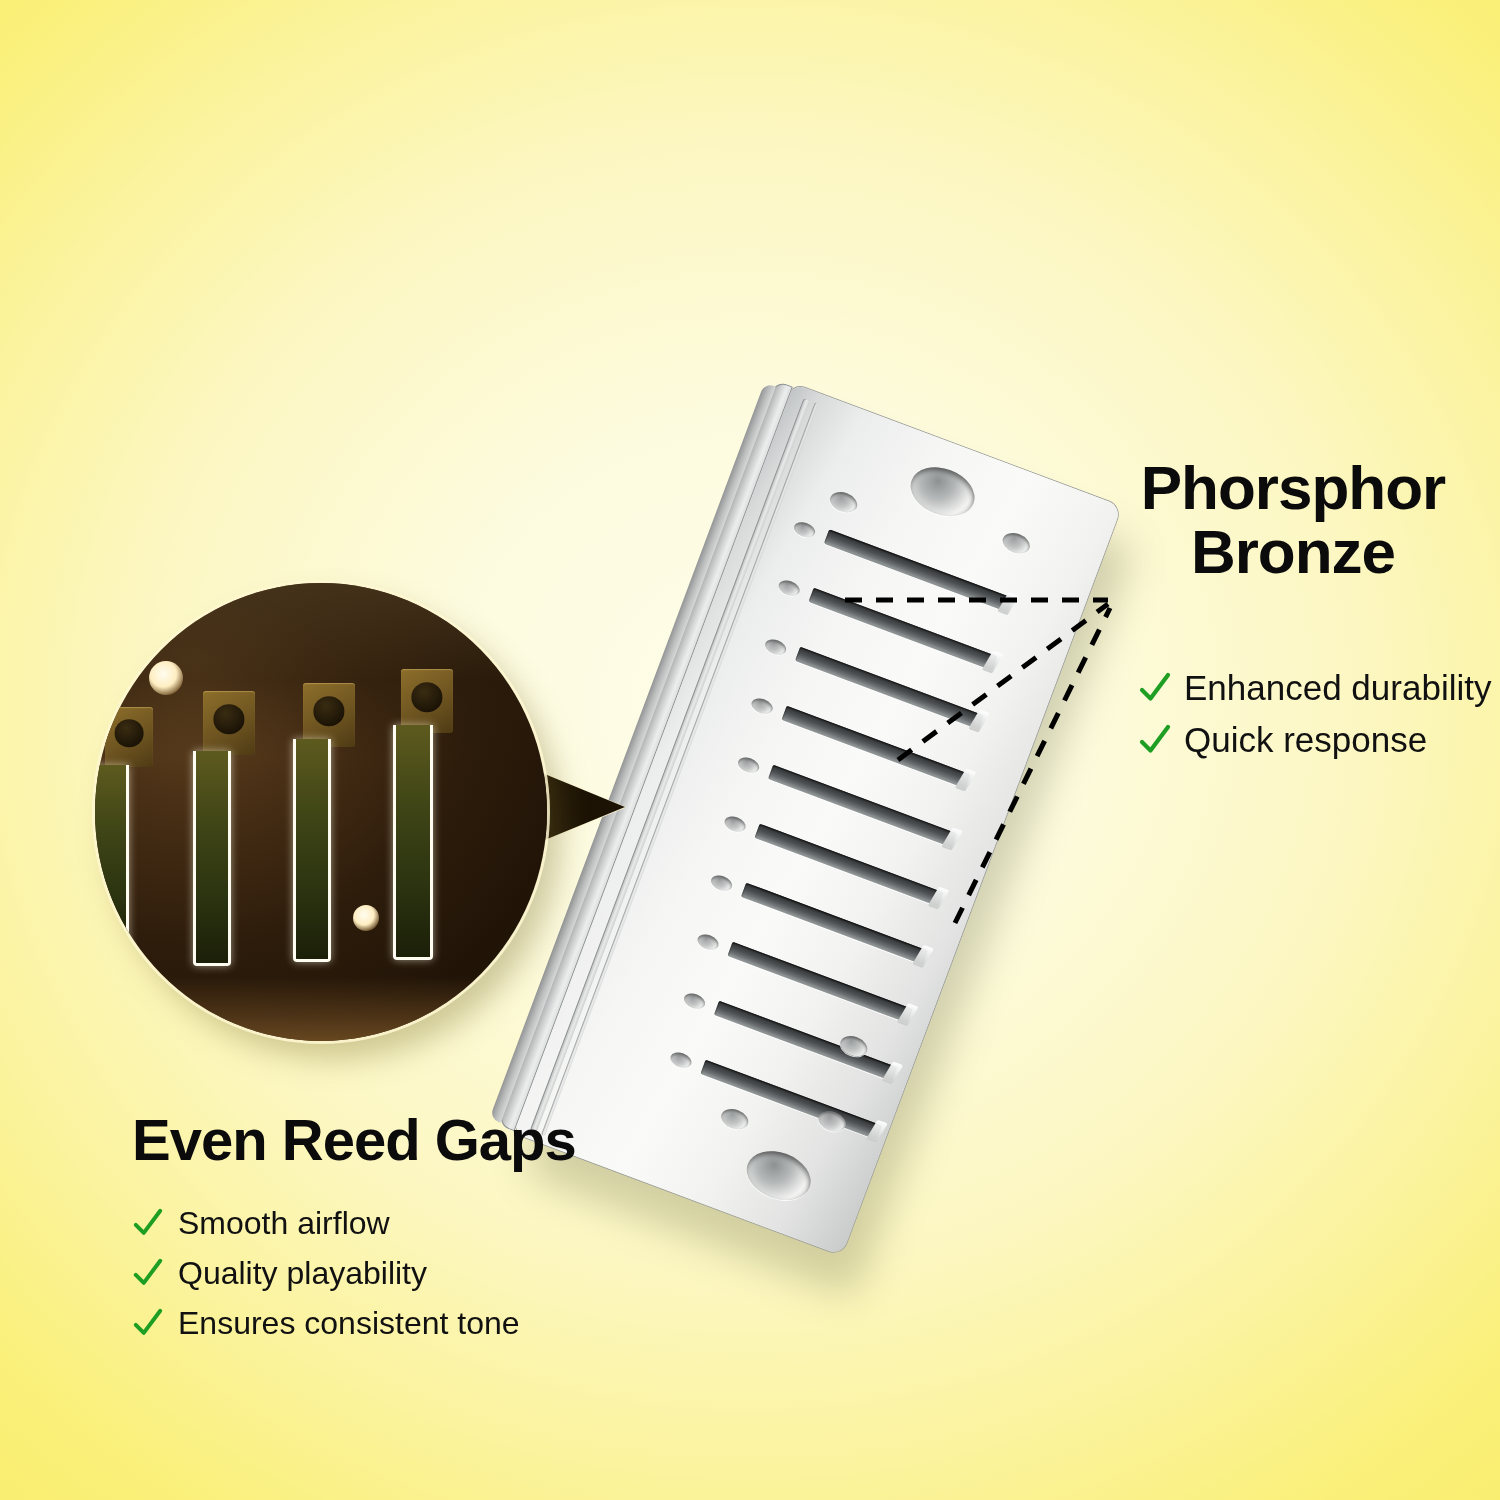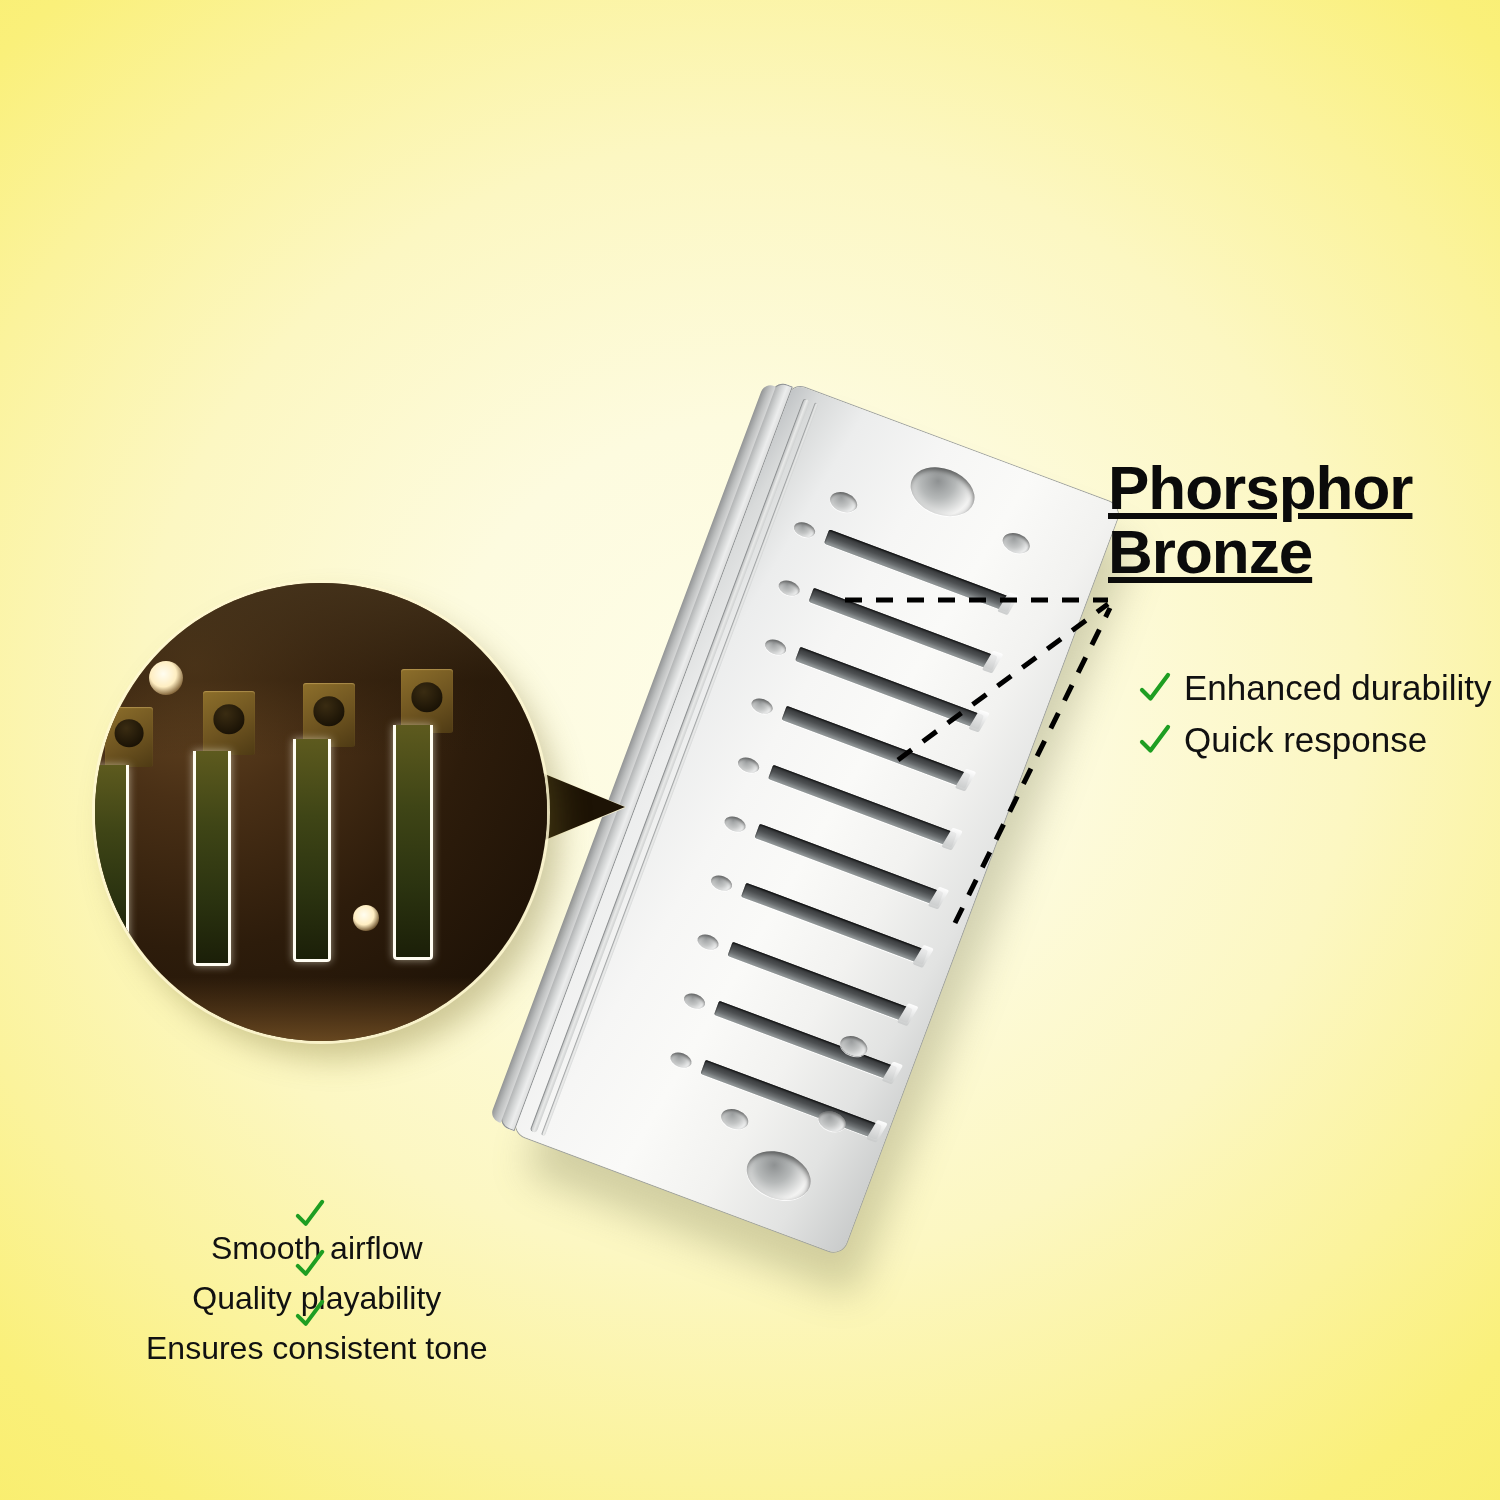--- a/index.html
+++ b/index.html
@@ -33,32 +33,32 @@
     display:flex;align-items:center;white-space:nowrap;
   }
   .chk{
     display:inline-block;flex:0 0 auto;position:relative;
   }
   .chk svg{display:block;}
   .btxt{color:#111;font-weight:400;}
 
   
   #bronze-head{
-    left:1108px;top:456px;width:370px;text-align:left;font-size:62px;text-decoration:underline;
+    left:1108px;top:456px;width:370px;text-align:center;font-size:62px;
   }
   #bronze-bullets{left:1138px;top:632px;margin-top:30px;}
   #bronze-bullets .bullet{height:52px;}
   #bronze-bullets .btxt{font-size:35px;margin-left:12px;}
 
   
   #gaps-head{
     left:132px;top:1110px;font-size:58px;
   }
   #gaps-bullets{left:132px;top:1198px;}
-  #gaps-bullets .bullet{height:50px;flex-direction:column;}
+  #gaps-bullets .bullet{height:50px;}
   #gaps-bullets .btxt{font-size:32px;margin-left:14px;}
 
   
   #plate-wrap{
     position:absolute;left:372px;top:300px;width:900px;height:1000px;
     transform:rotate(20.5deg);
   }
   #plate{
     position:absolute;left:276px;top:120px;width:352px;height:800px;
     border-radius:14px;
@@ -291,20 +291,23 @@
     <div class="bullet">
       <span class="chk">
         <svg width="34" height="34" viewBox="0 0 34 34">
           <path d="M4 19 L12.5 27.5 L30 4" fill="none" stroke="#1e9e22" stroke-width="4.2" stroke-linecap="round" stroke-linejoin="round"></path>
         </svg>
       </span>
       <span class="btxt">Quick response</span>
     </div>
   </div>
 
+  <div class="feat-head" id="gaps-head">
+    <div>Even Reed Gaps</div>
+  </div>
 
   <div class="bullets" id="gaps-bullets">
     <div class="bullet">
       <span class="chk">
         <svg width="32" height="32" viewBox="0 0 34 34">
           <path d="M4 19 L12.5 27.5 L30 4" fill="none" stroke="#1e9e22" stroke-width="4.2" stroke-linecap="round" stroke-linejoin="round"></path>
         </svg>
       </span>
       <span class="btxt">Smooth airflow</span>
     </div>

